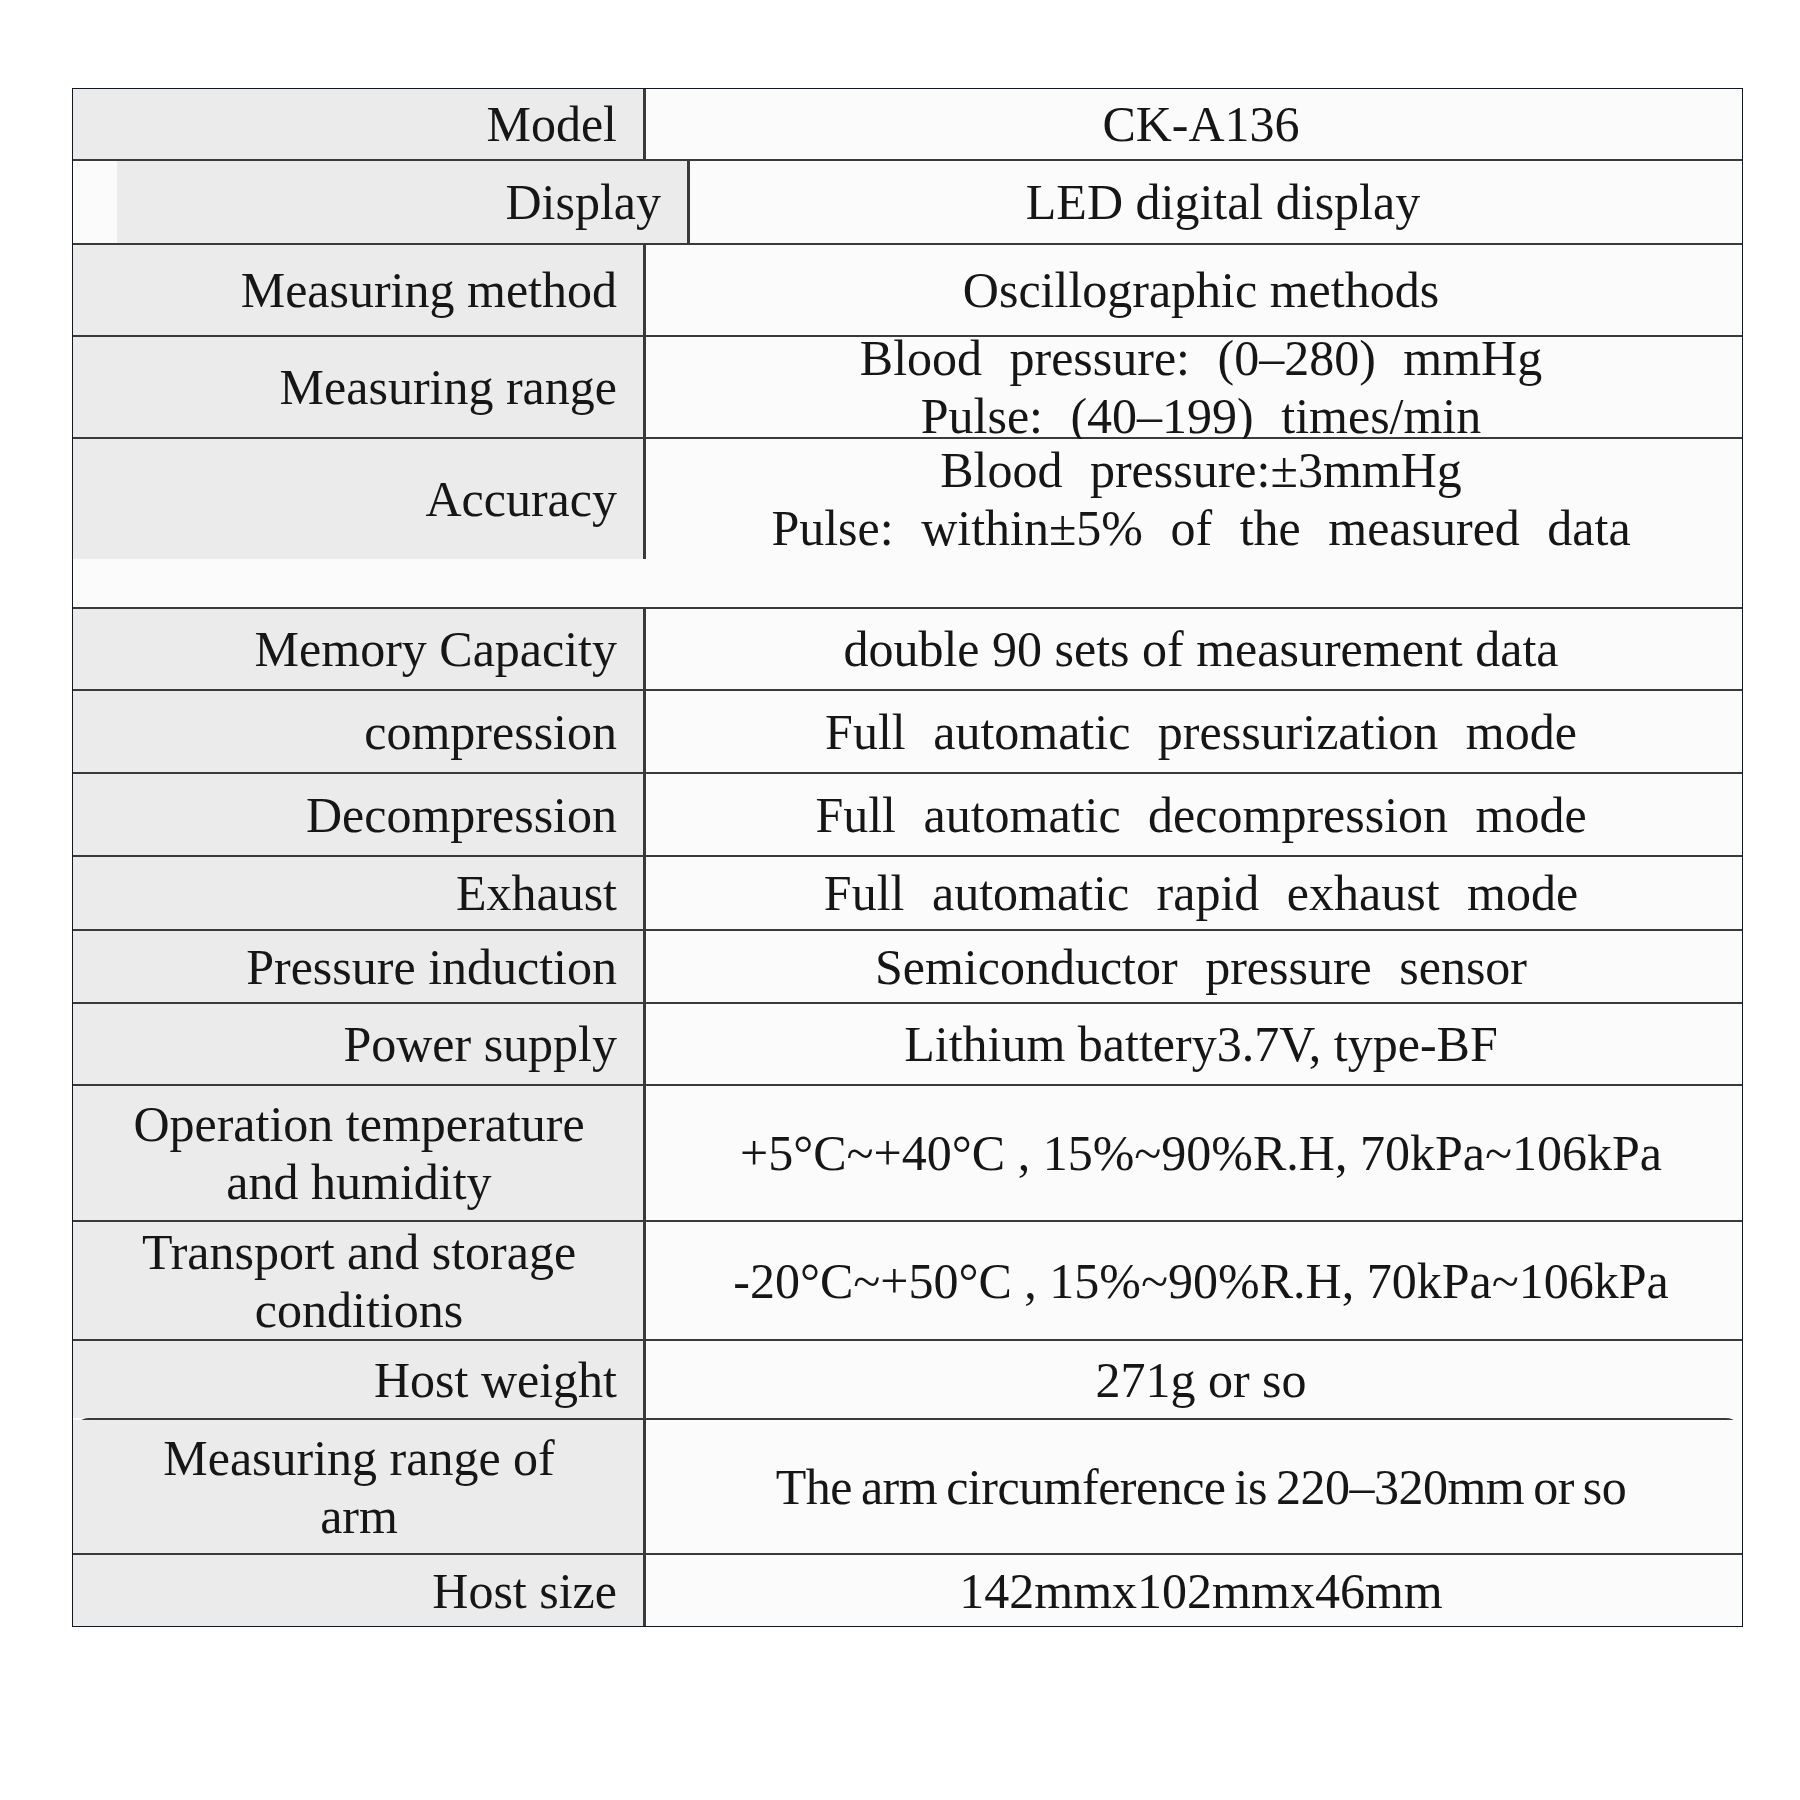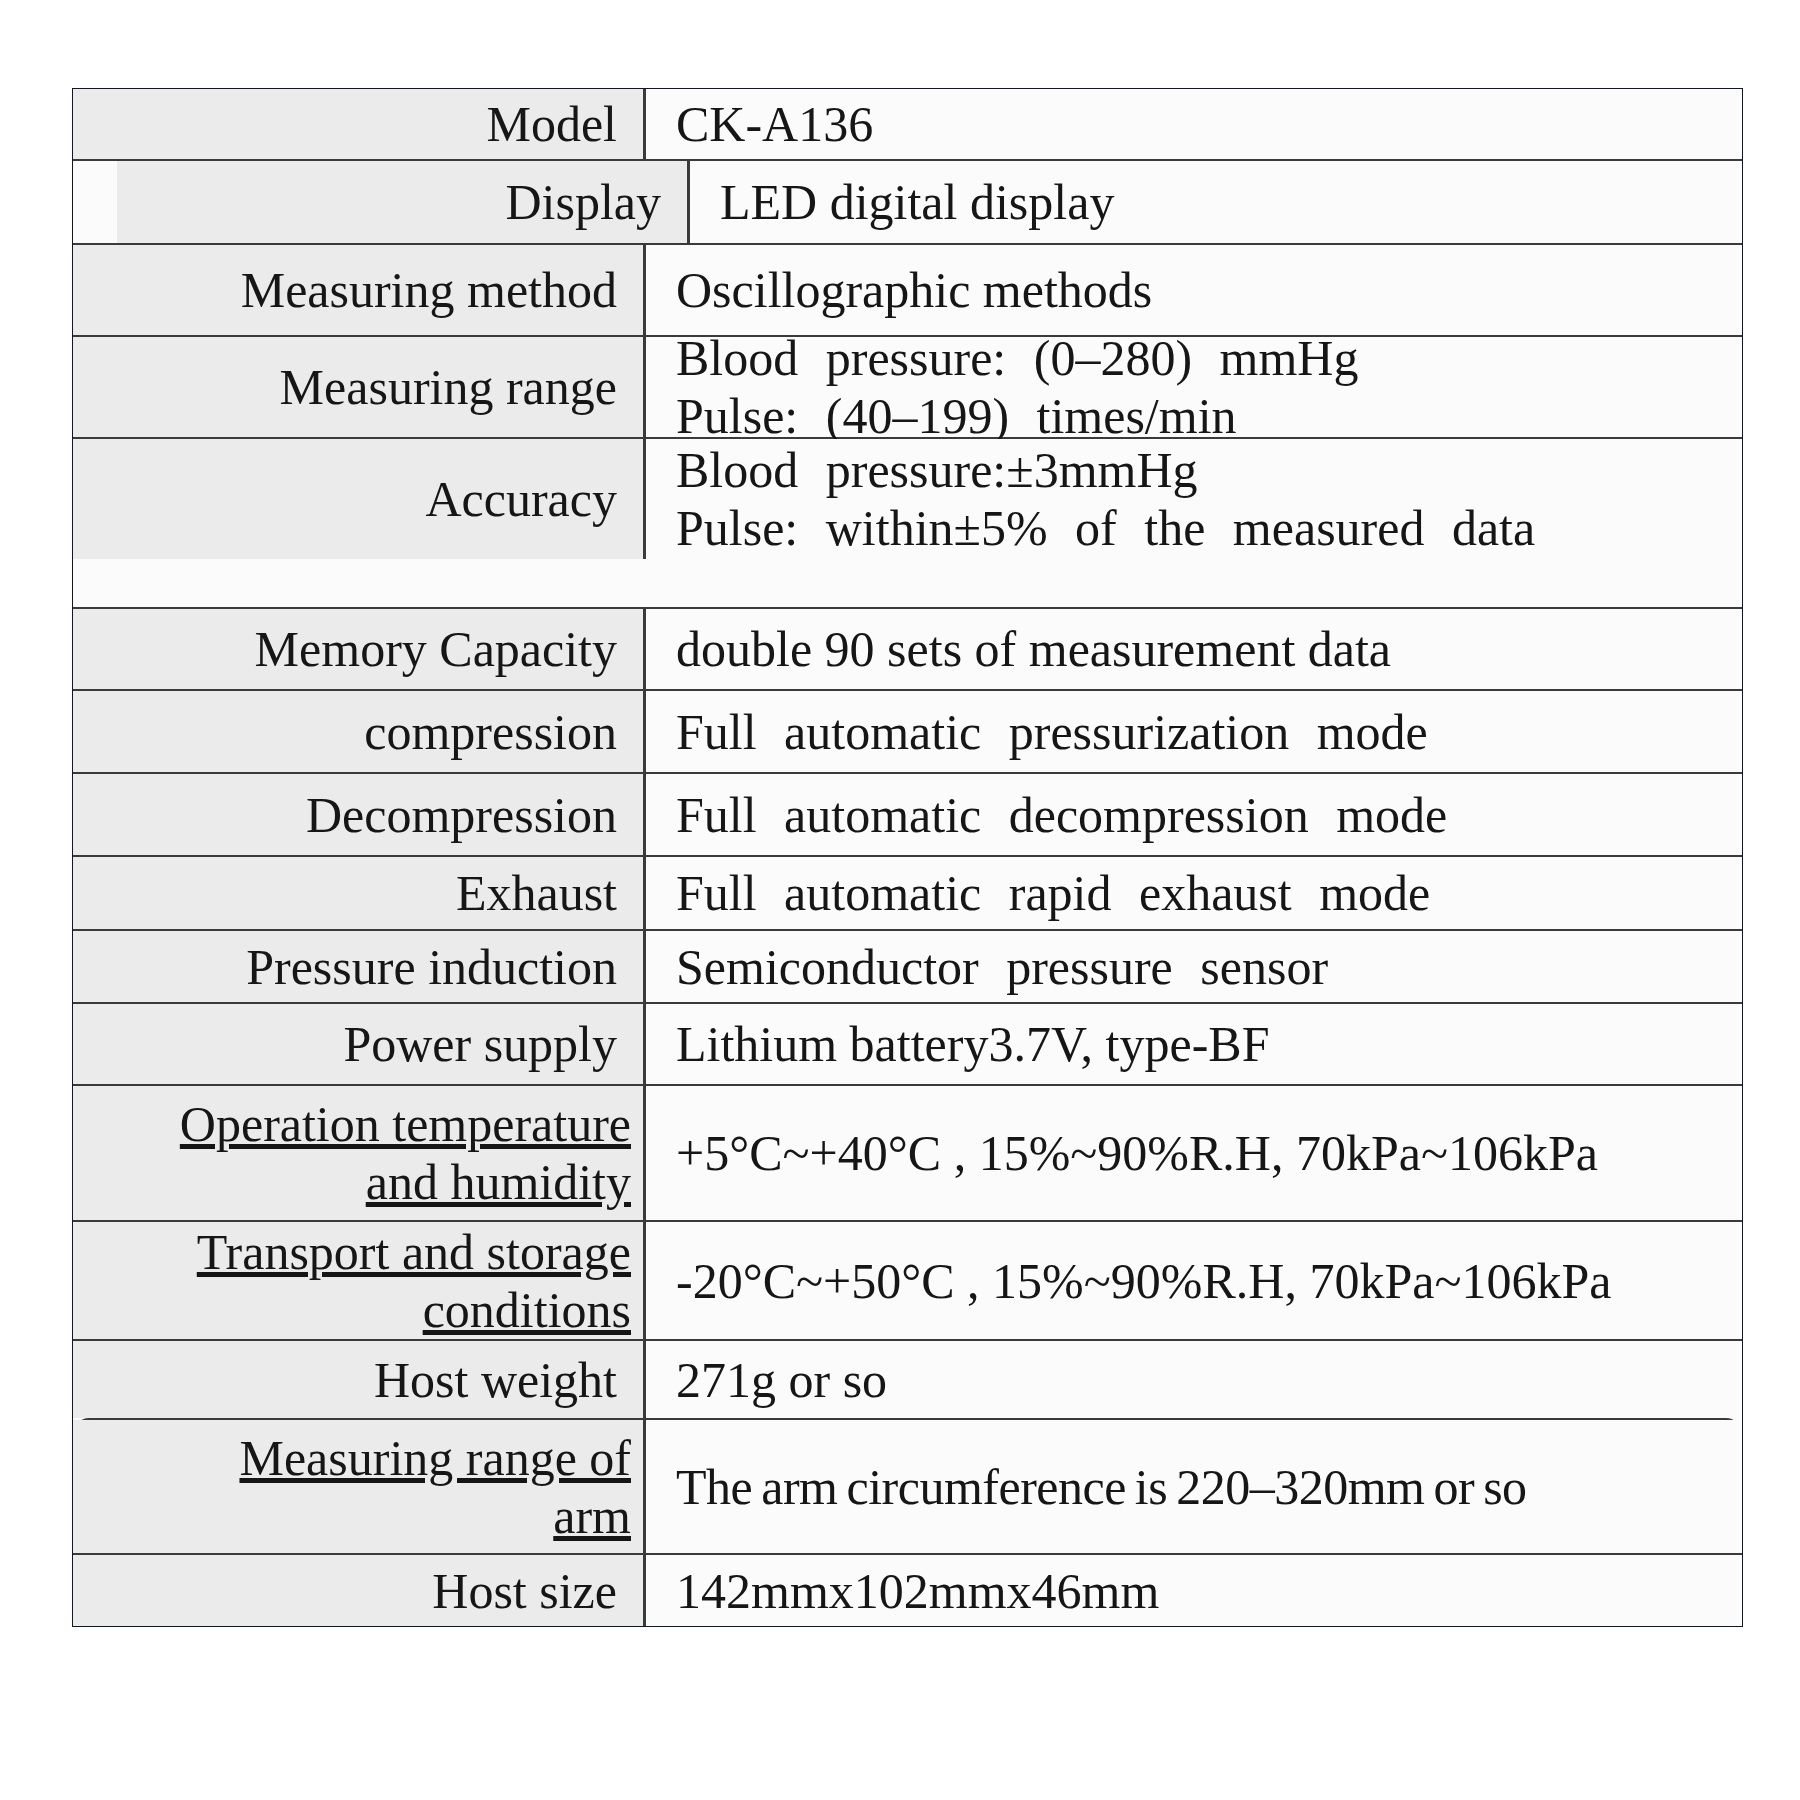--- a/index.html
+++ b/index.html
@@ -37,26 +37,26 @@
   }
 
   .cell.label {
     flex: 0 0 573px;
     width: 573px;
     background: #ebebeb;
     border-right: 3px solid #3a3a3a;
     text-align: right;
     padding: 4px 26px 4px 14px;
   }
-  .cell.label.center { padding-right: 12px; text-decoration: underline; }
+  .cell.label.center { text-align: center; padding-right: 12px; }
 
   .cell.value {
     flex: 1 1 auto;
     background: #fbfbfb;
-    text-align: left;
+    text-align: center;
     padding: 4px 16px 4px 30px;
   }
 
   .cell.value.ws  { word-spacing: 0.30em; }
   .cell.value.tight { word-spacing: -0.06em; letter-spacing: -0.5px; }
 
   
   .r0  { height: 70px;  }
   .r1  { height: 84px; padding-left: 44px;  }
   .r2  { height: 92px; }

